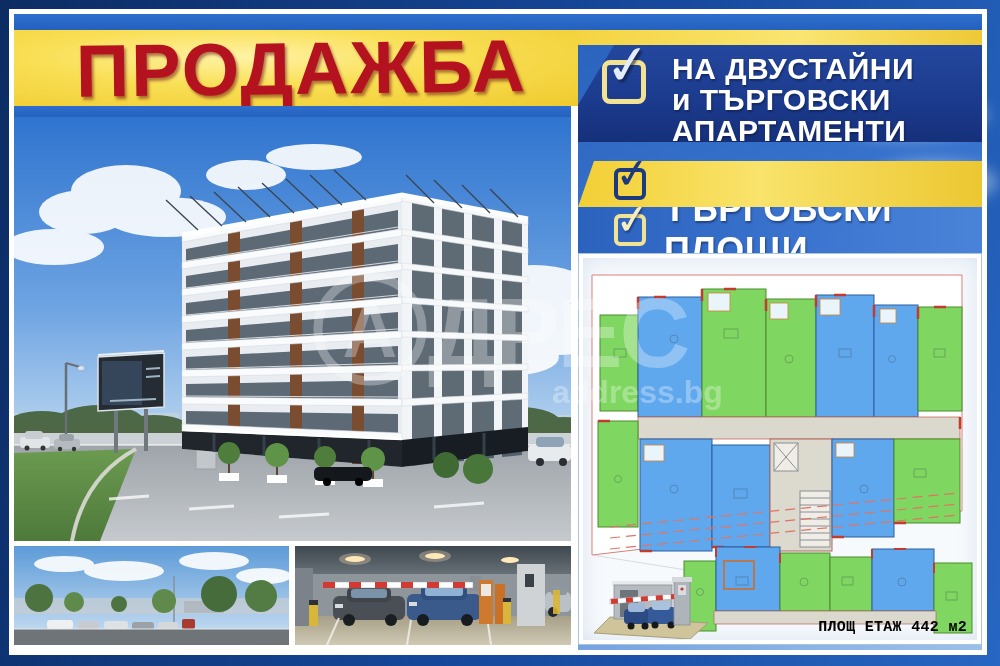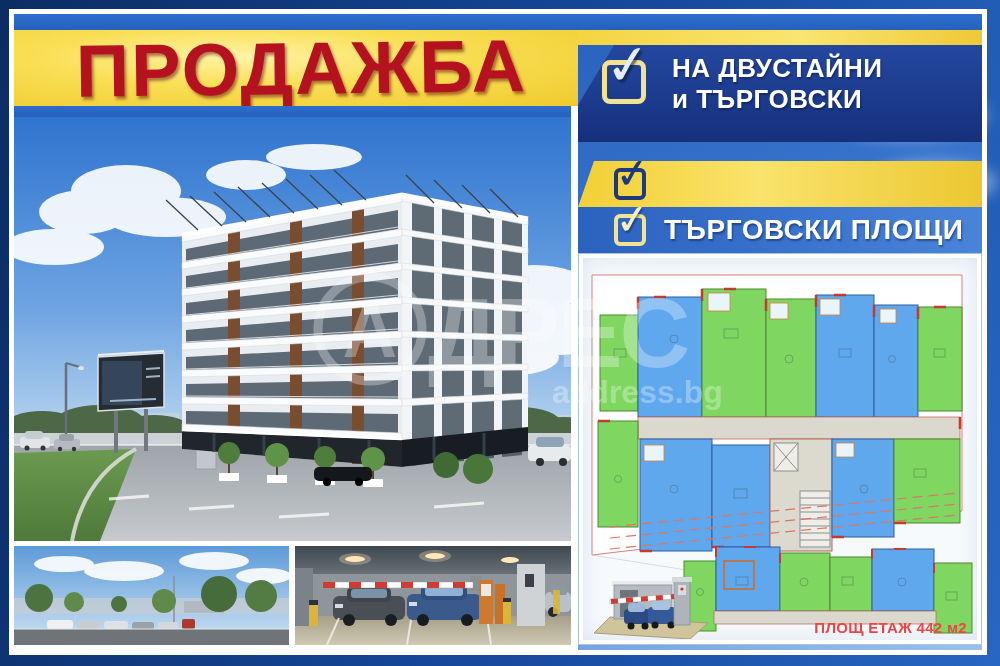--- a/index.html
+++ b/index.html
@@ -26,41 +26,41 @@
   .f-navy{left:569px;top:36px;width:404px;height:97px;
     background:linear-gradient(180deg,#24479e,#1b3a8c 60%,#16307a);
     clip-path:polygon(36px 0,100% 0,100% 100%,0 100%,0 60px);}
   .f-yellow{left:569px;top:152px;width:404px;height:46px;
     background:linear-gradient(90deg,#f2cf35,#f9e36b 45%,#ecc731);
     clip-path:polygon(16px 0,100% 0,100% 100%,0 100%);display:flex;align-items:center;}
   .f-blue{left:569px;top:198px;width:404px;height:46px;
     background:linear-gradient(90deg,#2b62be,#3a74cf 55%,#4a84d8);
     display:flex;align-items:center;}
   .f-navy .txt{position:absolute;left:94px;top:8px;color:#fff;font-weight:bold;
-    font-size:26px;line-height:31px;letter-spacing:.5px;text-shadow:1px 2px 2px rgba(10,20,50,.45);}
+    font-size:30px;line-height:31px;letter-spacing:.5px;text-shadow:1px 2px 2px rgba(10,20,50,.45);}
   .chk{position:relative;flex:none;}
   .chk .box{display:block;border-radius:7px;}
   .chk .mark{position:absolute;font-weight:bold;transform:rotate(-6deg);}
   .chk-big{position:absolute;left:24px;top:15px;width:44px;height:44px;}
   .chk-big .box{width:34px;height:34px;border:5px solid #f2e293;border-radius:8px;}
   .chk-big .mark{left:3px;top:-27px;font-size:55px;color:#e3ecf8;text-shadow:2px 3px 2px rgba(8,20,50,.55);}
   .chk-sm{width:32px;height:32px;margin-left:36px;}
   .chk-sm .box{width:24px;height:24px;border:4px solid #1d3a7e;border-radius:6px;}
   .chk-sm .mark{left:1px;top:-19px;font-size:42px;color:#1d3a7e;}
   .chk-sm.pale .box{border-color:#f1e395;}
   .chk-sm.pale .mark{color:#f5eec2;text-shadow:1px 2px 2px rgba(8,20,50,.45);}
   .f-yellow .lbl{margin-left:16px;font-size:28px;font-weight:bold;color:#17357b;letter-spacing:.5px;}
-  .f-blue .lbl{margin-left:18px;font-size:28px;font-weight:bold;color:#fff;letter-spacing:.5px;
+  .f-blue .lbl{margin-left:18px;font-size:36px;font-weight:bold;color:#fff;letter-spacing:.5px;
     text-shadow:1px 2px 2px rgba(10,20,50,.45);}
   
   .plan-panel{left:569px;top:244px;width:404px;height:392px;background:#f7fafd;
     border:1px solid #a9c4de;box-sizing:border-box;
     box-shadow:inset 0 0 0 4px #ffffff, inset 0 0 26px rgba(120,150,190,.28);}
   .area-label{position:absolute;right:14px;bottom:8px;font-size:15px;font-weight:bold;
-    color:#ef4444;letter-spacing:.3px;}
+    color:#000000;letter-spacing:.3px;font-family:Liberation Mono, monospace;}
   
   .photo{overflow:hidden;background:#9db8d6;}
   .photo svg{display:block;}
   
   .watermark{left:291px;top:256px;width:430px;height:146px;pointer-events:none;z-index:30;}
 </style>
 </head>
 <body>
 
 <div class="poster">
@@ -293,20 +293,21 @@
     <div class="abs yellow-strip"></div>
 
     <div class="abs feature f-navy">
       <span class="chk chk-big">
         <span class="box"></span>
         <span class="mark">✓</span>
       </span>
       <div class="txt">
         <div>НА ДВУСТАЙНИ</div>
         <div>и ТЪРГОВСКИ</div>
+        <div>АПАРТАМЕНТИ</div>
       </div>
     </div>
 
     <div class="abs feature f-yellow">
       <span class="chk chk-sm">
         <span class="box"></span>
         <span class="mark">✓</span>
       </span>
     </div>
 

